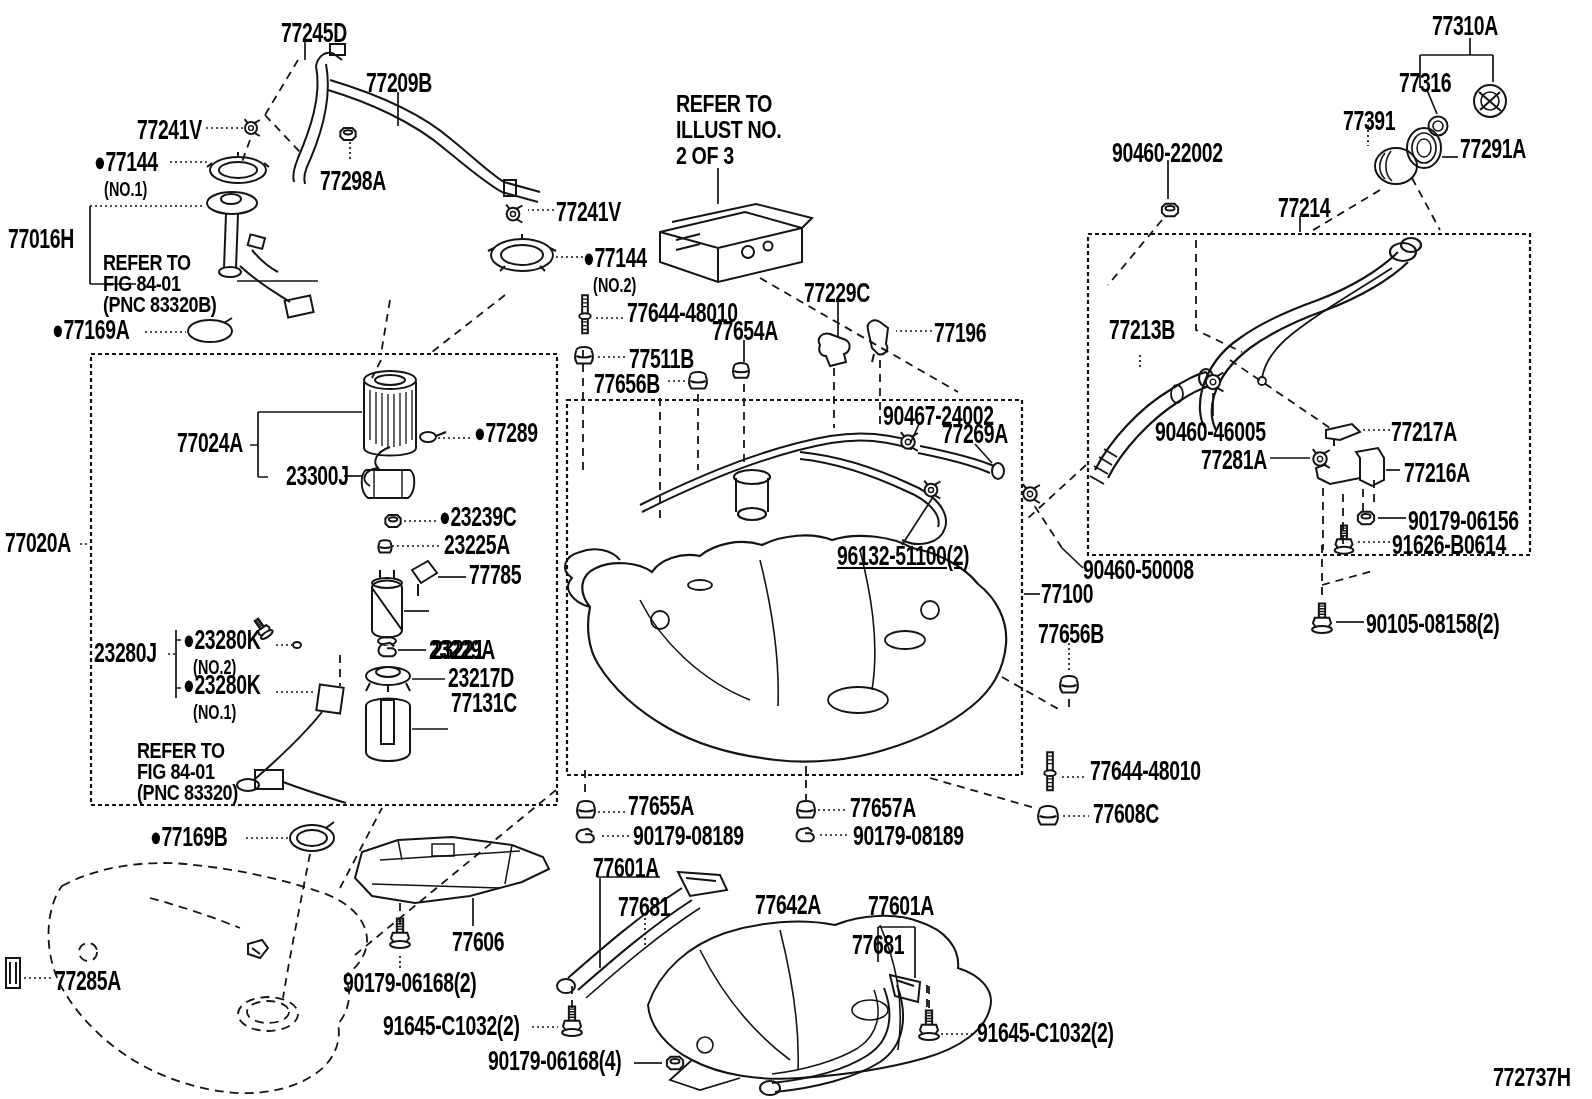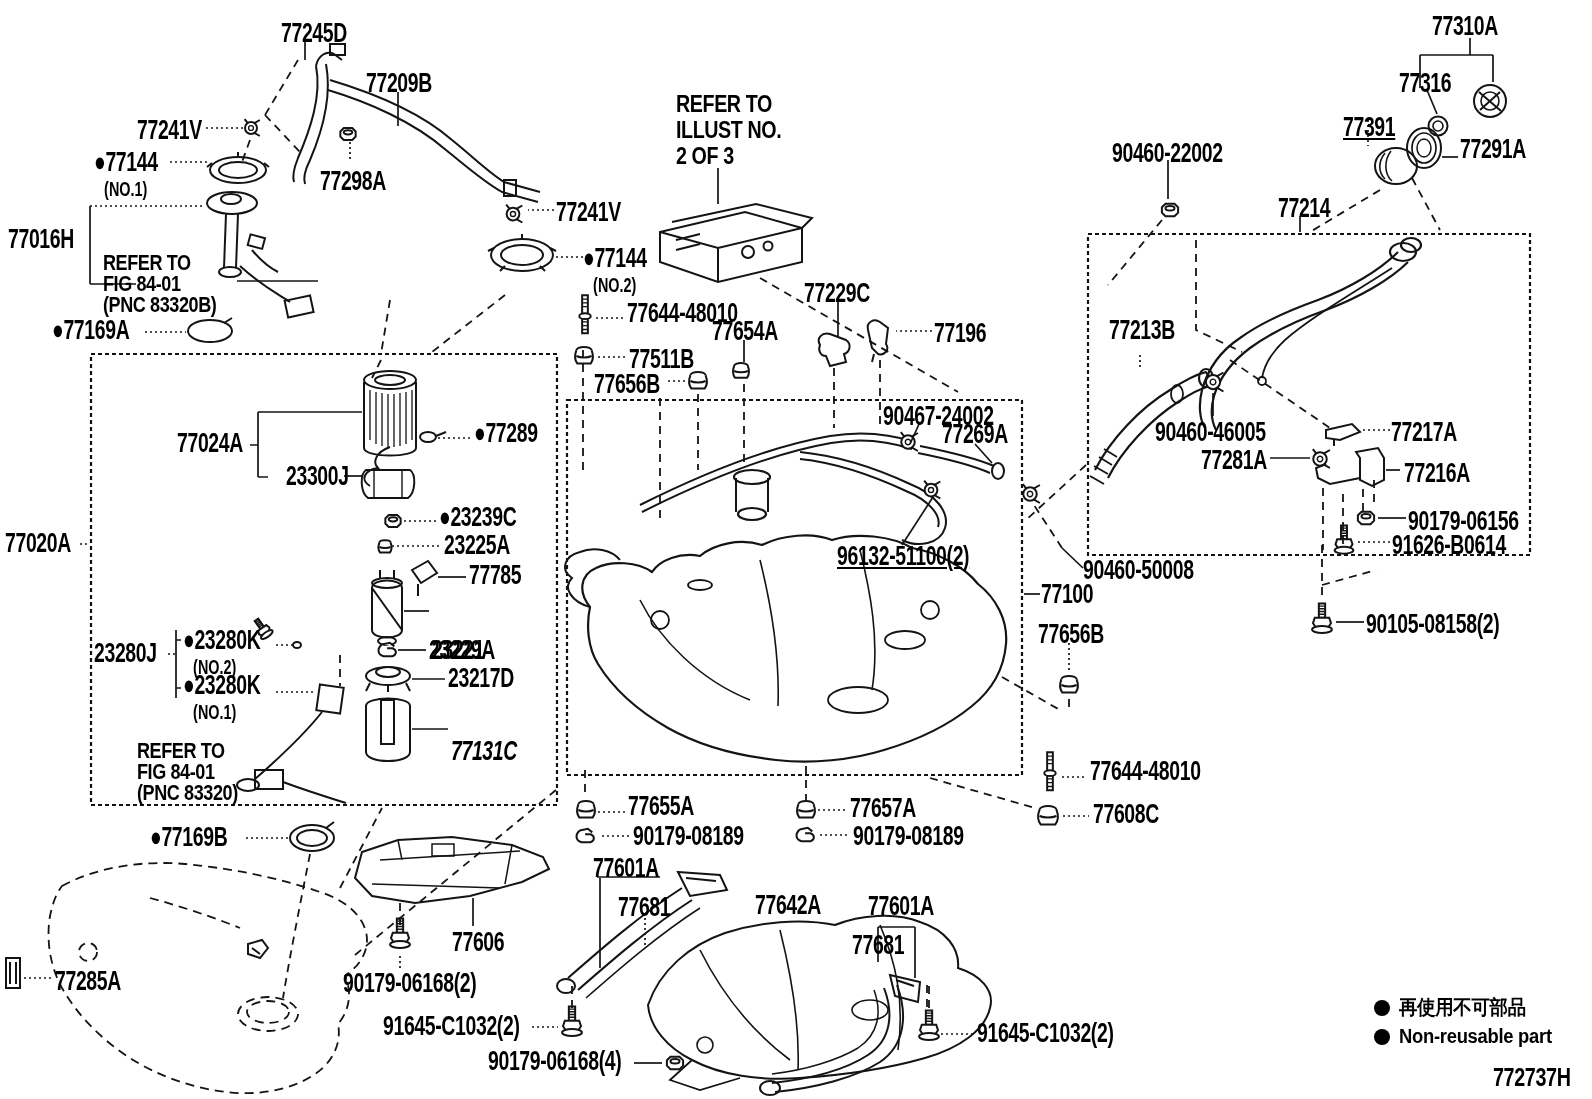--- a/index.html
+++ b/index.html
@@ -448,21 +448,21 @@
       </div>
       <div class="plabel" style="left: 1112px; top: 140px;">
         <div class="scale" style="transform: scaleX(0.72);"><div>90460-22002</div></div>
       </div>
       <div class="plabel" style="left: 1432px; top: 13px;">
         <div class="scale" style="transform: scaleX(0.72);"><div>77310A</div></div>
       </div>
       <div class="plabel" style="left: 1399px; top: 70px;">
         <div class="scale" style="transform: scaleX(0.72);"><div>77316</div></div>
       </div>
-      <div class="plabel" style="left: 1343px; top: 114px; text-decoration: underline;">
+      <div class="plabel" style="left: 1343px; top: 108px;">
         <div class="scale" style="transform: scaleX(0.72);"><div>77391</div></div>
       </div>
       <div class="plabel" style="left: 1460px; top: 136px;">
         <div class="scale" style="transform: scaleX(0.72);"><div>77291A</div></div>
       </div>
       <div class="plabel" style="left: 1278px; top: 195px;">
         <div class="scale" style="transform: scaleX(0.72);"><div>77214</div></div>
       </div>
       <div class="plabel" style="left: 1109px; top: 317px;">
         <div class="scale" style="transform: scaleX(0.72);"><div>77213B</div></div>
@@ -568,39 +568,29 @@
       </div>
       <div class="plabel" style="left: 183px; top: 672px;">
         <div class="scale" style="transform: scaleX(0.72);"><div>●23280K</div><div class="sub">(NO.1)</div></div>
       </div>
       <div class="plabel" style="left: 429px; top: 637px;">
         <div class="scale" style="transform: scaleX(0.72);"><div>23229A</div></div>
       </div>
       <div class="plabel" style="left: 448px; top: 665px;">
         <div class="scale" style="transform: scaleX(0.72);"><div>23217D</div></div>
       </div>
-      <div class="plabel" style="left: 451px; top: 738px; font-style: italic;">
+      <div class="plabel" style="left: 451px; top: 690px;">
         <div class="scale" style="transform: scaleX(0.72);"><div>77131C</div></div>
       </div>
       <div class="plabel" style="left: 137px; top: 740px;">
         <div class="scale" style="font-size: 22px; line-height: 21px; transform: scaleX(0.82);"><div>REFER TO
 FIG 84-01
 (PNC 83320)</div></div>
       </div>
       <div class="plabel" style="left: 5px; top: 530px;">
         <div class="scale" style="transform: scaleX(0.72);"><div>77020A</div></div>
       </div>
     </div>
 
-<div class="legend">
-  <div class="legend-row">
-    <span class="legend-dot"></span>
-    <span class="legend-text">再使用不可部品</span>
-  </div>
-  <div class="legend-row">
-    <span class="legend-dot"></span>
-    <span class="legend-text">Non-reusable part</span>
-  </div>
+
+<div class="diagram-code">772737H</div>
+
 </div>
 
-<div class="diagram-code">772737H</div>
-
-</div>
-
 </body></html>

